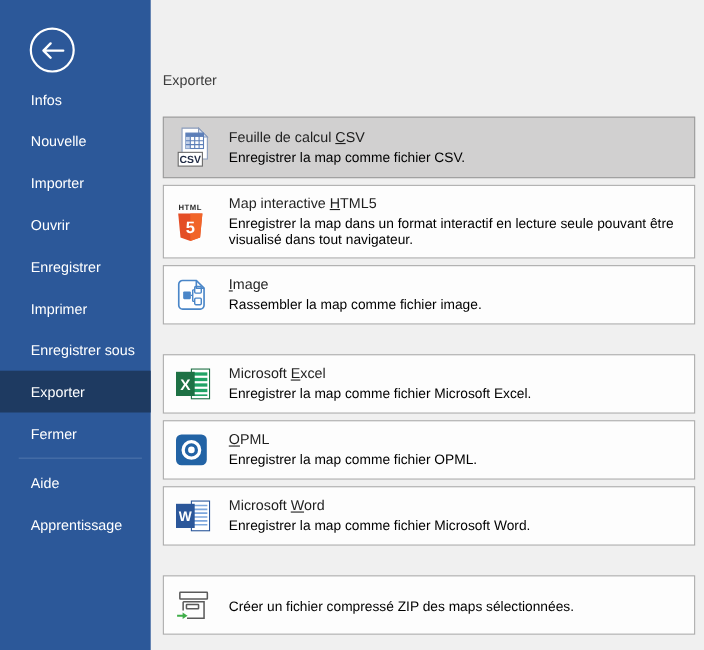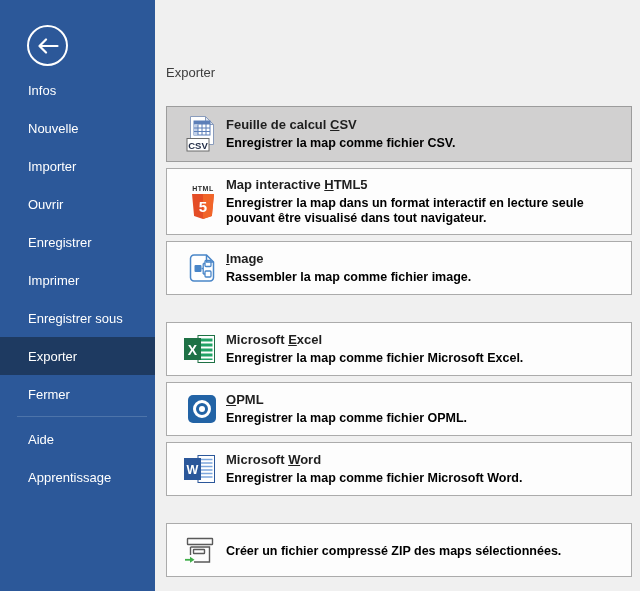--- a/index.html
+++ b/index.html
@@ -7,21 +7,21 @@
   body {
     font-family:"Liberation Sans", sans-serif;
     background:#f0f0f0;
     cursor:default;
     -webkit-font-smoothing:antialiased;
   }
   .app { display:flex; width:640px; height:591px; }
 
   
   .sidebar {
-    width:155px; flex-shrink:0;
+    width:137px; flex-shrink:0;
     background:#2c5899;
     color:#fff;
     display:flex; flex-direction:column;
   }
   .back-button {
     width:41px; height:41px;
     border:2px solid #ffffff; border-radius:50%;
     margin:25px 0 0 27px;
     display:flex; align-items:center; justify-content:center;
     cursor:pointer;
@@ -53,24 +53,24 @@
     display:flex; align-items:center;
     padding:8px 10px;
     min-height:54px;
     margin-bottom:6px;
     cursor:pointer;
   }
   .tile.selected { background:#d1d0d0; border-color:#9c9c9c; }
   .tile.group-start { margin-top:27px; }
   .tile-icon {
     width:40px; flex-shrink:0;
-    display:flex; align-items:center; justify-content:flex-end;
+    display:flex; align-items:center; justify-content:flex-start;
     margin-right:9px;
   }
-  .tile-text { min-width:0;font-weight:bold; }
+  .tile-text { min-width:0; }
   .tile-title { font-size:13px; color:#1f1f1f; line-height:16px; }
   .tile-title .key { text-decoration:underline; }
   .tile-desc { font-size:12.5px; color:#000000; line-height:15px; margin-top:3px; }
 </style>
 </head>
 <body>
 
 <div class="app">
 
   <nav class="sidebar">

